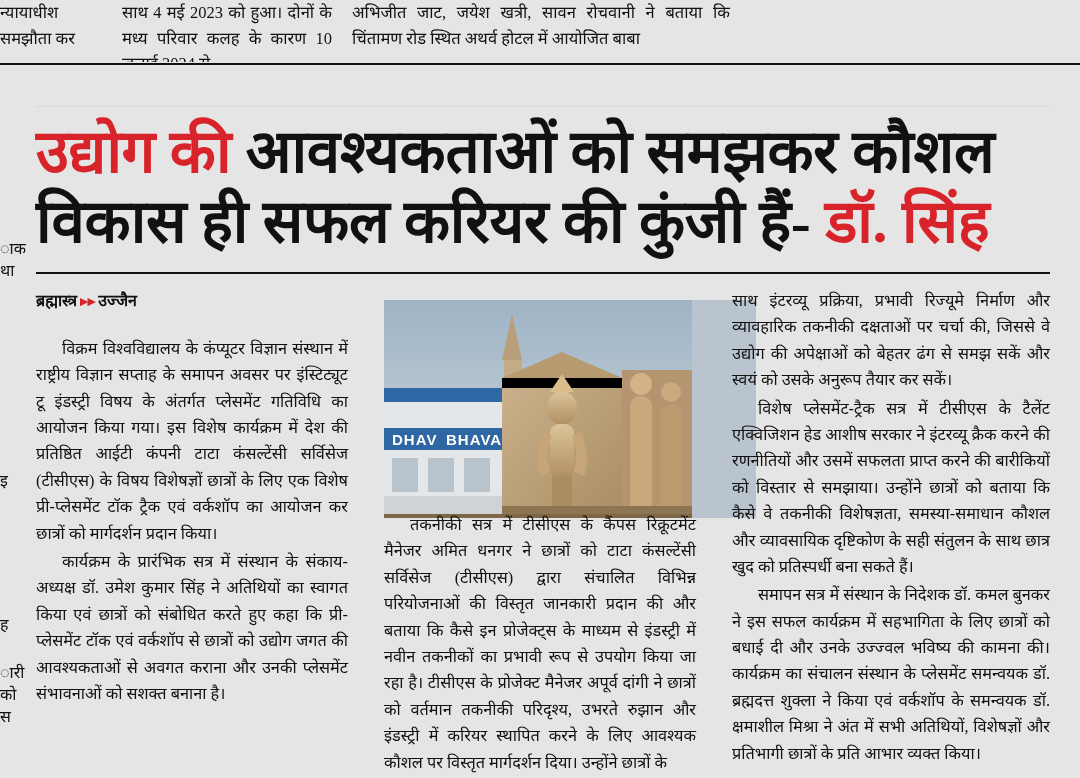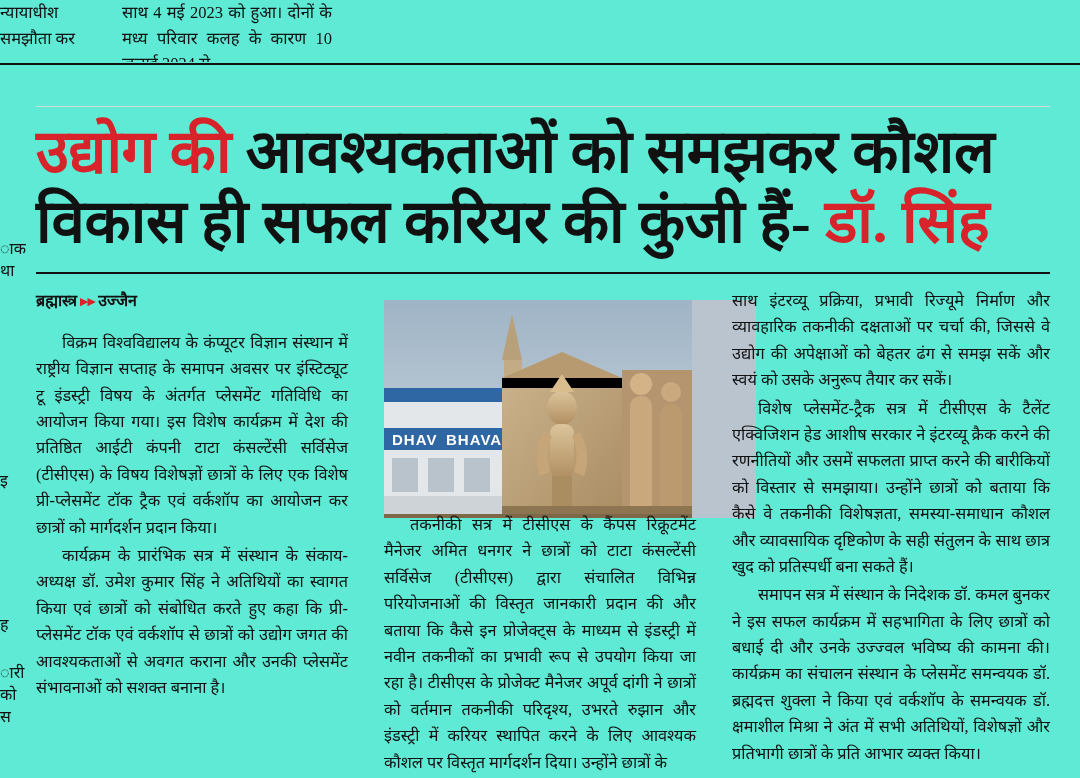--- a/index.html
+++ b/index.html
@@ -12,21 +12,21 @@
     height: 778px;
     font-family: "Liberation Serif", serif;
     color: #1a1a1a;
     overflow: hidden;
     position: relative;
   }
   .page {
     position: relative;
     width: 1080px;
     height: 778px;
-    background: #5eead4;
+    background: #e5e5e5;
   }
 
   
   .top-strip {
     position: absolute;
     top: 0;
     left: 0;
     width: 1080px;
     height: 62px;
     display: flex;
@@ -124,21 +124,21 @@
     position: absolute;
     top: 288px;
     left: 36px;
     width: 1014px;
     height: 490px;
   }
   .byline {
     font-size: 16px;
     font-weight: bold;
     color: #111;
-    margin-bottom: 16px;
+    margin-bottom: 22px;
   }
   .byline .bull { color: #d8232a; font-size: 15px; padding: 0 3px; }
   .byline .city { font-weight: bold; color: #111; }
 
   .col {
     position: absolute;
     top: 0;
     font-size: 16.3px;
     line-height: 1.62;
     text-align: justify;
@@ -183,20 +183,21 @@
   .no-indent { text-indent: 0 !important; }
 </style>
 </head>
 <body>
 
 <div class="page">
 
   <div class="top-strip">
     <div class="top-col c1">न्यायाधीश समझौता कर</div>
     <div class="top-col c2">साथ 4 मई 2023 को हुआ। दोनों के मध्य परिवार कलह के कारण 10 जुलाई 2024 से</div>
+    <div class="top-col c4">अभिजीत जाट, जयेश खत्री, सावन रोचवानी ने बताया कि चिंतामण रोड स्थित अथर्व होटल में आयोजित बाबा</div>
   </div>
   <div class="top-rule"></div>
 
   <div class="kicker-rule"></div>
 
   <div class="headline">
     <div class="headline-line">
       <span class="red">उद्योग की</span><span> आवश्यकताओं को समझकर कौशल</span>
     </div>
     <div class="headline-line">

